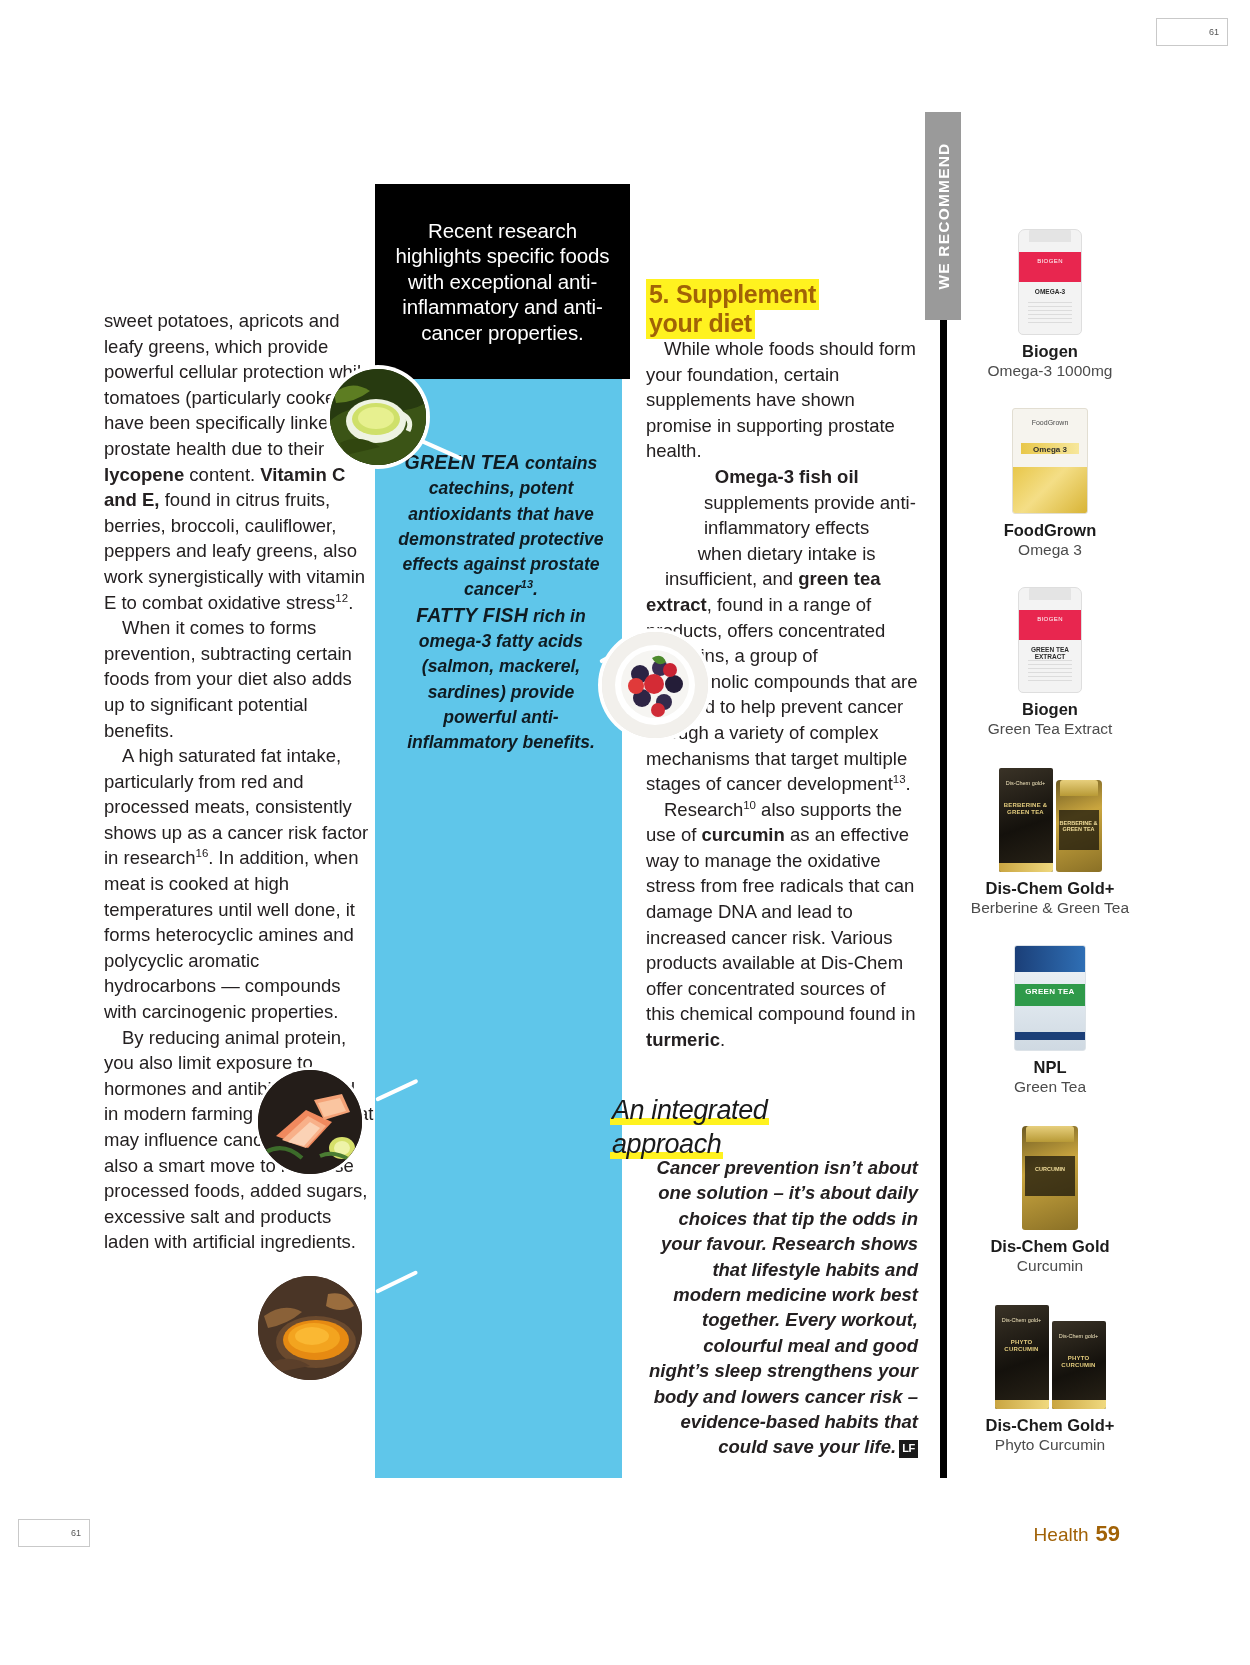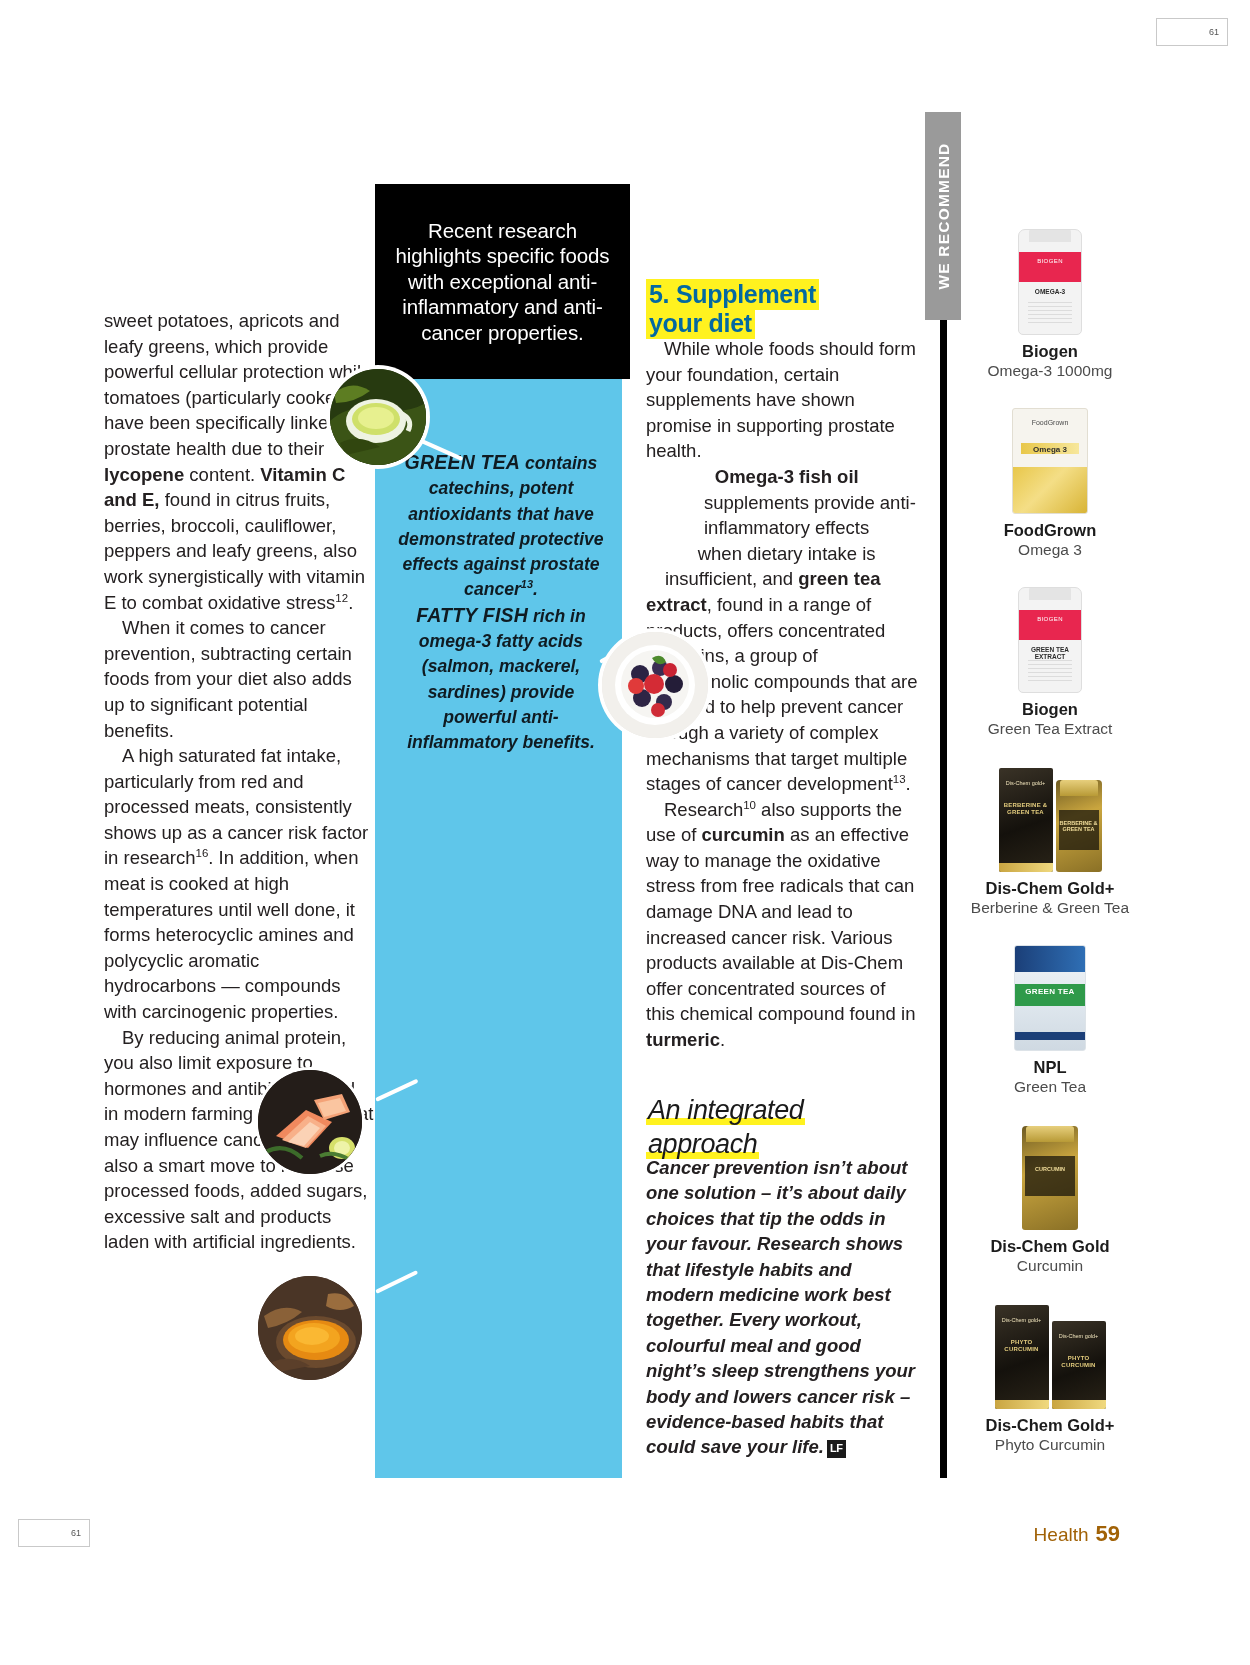--- a/index.html
+++ b/index.html
@@ -147,41 +147,41 @@
   .col-right b{font-weight:bold;}
 
   .head-yellow{
     position:absolute;
     left:646px;top:280px;
     width:280px;
     font-size:25px;
     line-height:29px;
     font-weight:bold;
     letter-spacing:-0.3px;
-    color:#0369a1;
+    color:#a16207;
   }
   .head-yellow span{
     background:#fff21f;
     box-decoration-break:clone;
     -webkit-box-decoration-break:clone;
     padding:1px 3px 2px 3px;
   }
 
   
   .wrap-shape{
     float:left;
     width:74px;height:104px;
     shape-outside:circle(52px at 6px 52px);
     -webkit-shape-outside:circle(52px at 6px 52px);
     clip-path:none;
   }
 
   .head-integrated{
     position:absolute;
-    left:646px;top:1093px;
+    left:610px;top:1093px;
     width:270px;
     font-size:27px;
     line-height:34px;
     font-style:italic;
     font-weight:400;
     color:#1a1a1a;
     letter-spacing:-0.4px;
   }
   .head-integrated i{font-style:italic;}
   .hl-underline{
@@ -191,20 +191,21 @@
 
   .closing{
     position:absolute;
     left:646px;top:1155px;
     width:272px;
     font-size:18.5px;
     line-height:25.4px;
     font-style:italic;
     font-weight:bold;
     color:#242021;
+    text-align:right;
   }
   .closing p{margin:0;}
   .endmark{
     display:inline-block;
     background:#1a1a1a;
     color:#ffffff;
     font-style:normal;
     font-weight:bold;
     font-size:11px;
     line-height:13px;
@@ -350,21 +351,21 @@
   .footer .num{font-weight:bold;font-size:22px;margin-left:7px;}
 </style>
 </head>
 <body>
 
 <div class="crop-chip chip-tr">61</div>
 <div class="crop-chip chip-bl">61</div>
 
 <div class="col-left">
   <p><span>sweet potatoes, apricots and leafy greens, which provide powerful cellular protection while tomatoes (particularly cooked) have been specifically linked to prostate health due to their </span><b>lycopene</b><span> content. </span><b>Vitamin C and E,</b><span> found in citrus fruits, berries, broccoli, cauliflower, peppers and leafy greens, also work synergistically with vitamin E to combat oxidative stress</span><sup>12</sup><span>.</span></p>
-  <p>When it comes to cancer prevention, subtracting certain foods from your diet also adds up to significant potential benefits.</p>
+  <p>When it comes to forms prevention, subtracting certain foods from your diet also adds up to significant potential benefits.</p>
   <p><span>A high saturated fat intake, particularly from red and processed meats, consistently shows up as a cancer risk factor in research</span><sup>16</sup><span>. In addition, when meat is cooked at high temperatures until well done, it forms heterocyclic amines and polycyclic aromatic hydrocarbons — compounds with carcinogenic properties.</span></p>
   <p>By reducing animal protein, you also limit exposure to hormones and antibiotics used in modern farming — factors that may influence cancer risk. It is also a smart move to minimise processed foods, added sugars, excessive salt and products laden with artificial ingredients.</p>
 </div>
 
 <div class="img-salmon">
   <svg width="104" height="104" viewBox="0 0 104 104" aria-hidden="true">
     <rect width="104" height="104" fill="#241d19"></rect>
     <path d="M18 66 L48 40 L74 52 L50 78 Z" fill="#f0895e"></path>
     <path d="M24 70 L50 46 L68 56 L48 78 Z" fill="#f8b089"></path>
     <path d="M30 72 L52 52 L62 58 L46 76 Z" fill="#fbd2b5"></path>

